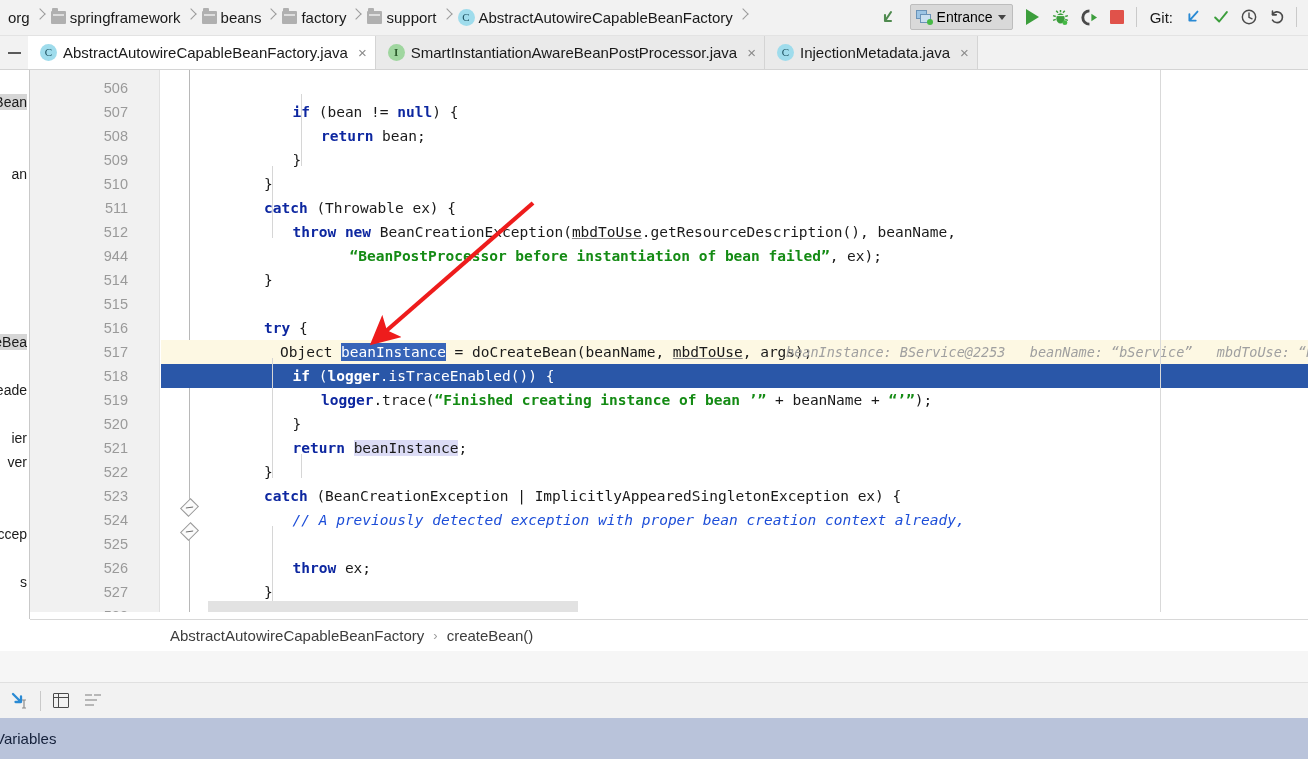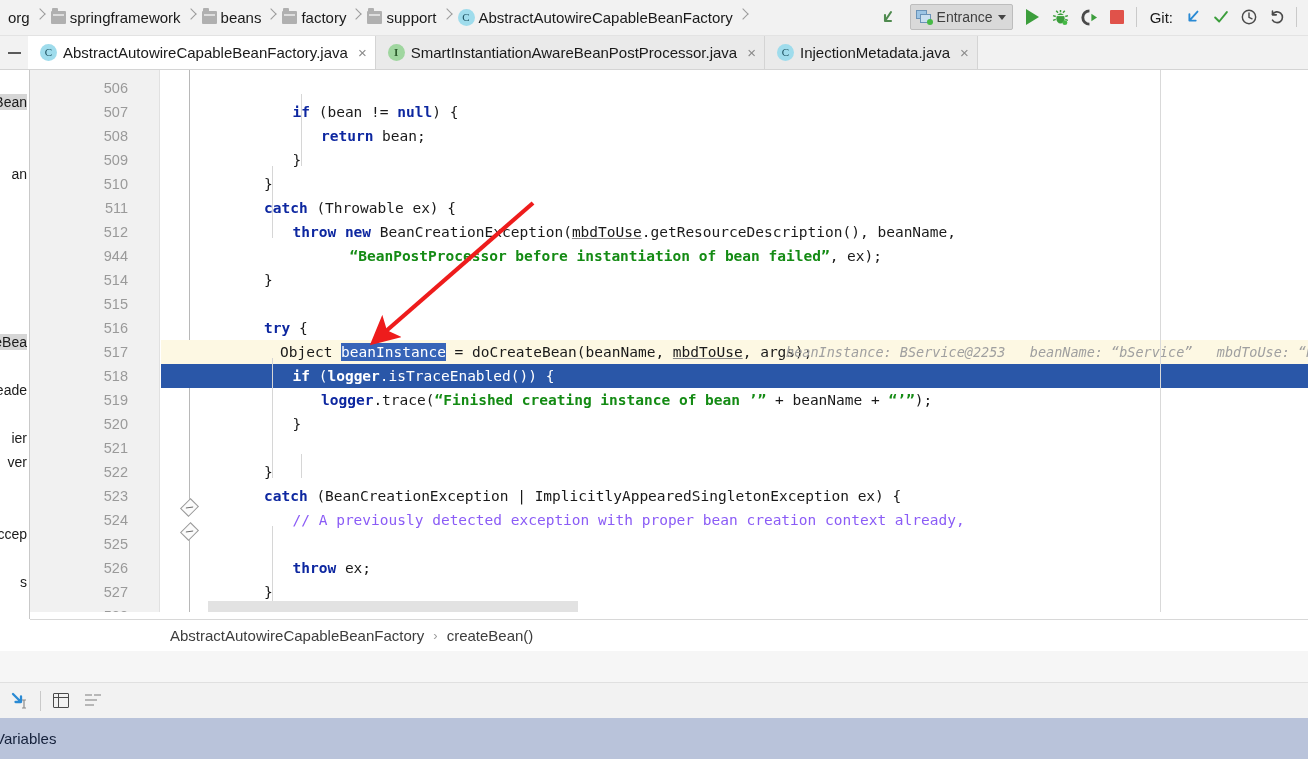--- a/index.html
+++ b/index.html
@@ -61,21 +61,21 @@
     font-family: "Liberation Serif", serif; font-weight: bold;
   }
 
   .tb-right { margin-left: auto; display: flex; align-items: center; height: 36px; padding-right: 6px; }
   .tb-btn { width: 28px; height: 28px; display: flex; align-items: center; justify-content: center; flex: none; }
   .runcfg {
     height: 26px; display: flex; align-items: center; gap: 5px;
     background: #d9d9d9; border: 1px solid #bdbdbd; border-radius: 2px;
     padding: 0 6px 0 5px; margin: 0 6px; flex: none;
   }
-  .runcfg-name { font-size: 14px; color: #404040; }
+  .runcfg-name { font-size: 14px; color: #000000; }
   .cfg-glyph { position: relative; width: 16px; height: 14px; flex: none; }
   .cfg-glyph .a { position: absolute; left: 0; top: 0; width: 11px; height: 9px; background: #9cc4e4; border: 1px solid #6a93b8; }
   .cfg-glyph .b { position: absolute; left: 4px; top: 4px; width: 11px; height: 9px; background: #c9dff0; border: 1px solid #6a93b8; }
   .cfg-glyph .g { position: absolute; right: -1px; bottom: -1px; width: 6px; height: 6px; border-radius: 50%; background: #46b946; }
   .caret-dn { width: 0; height: 0; border-left: 4.5px solid transparent; border-right: 4.5px solid transparent; border-top: 5.5px solid #444; }
   .play-tri { width: 0; height: 0; border-top: 8px solid transparent; border-bottom: 8px solid transparent; border-left: 13px solid #3c9e3c; }
   .stop-sq { width: 14px; height: 14px; background: #e0524a; border-radius: 1px; }
   .git-label { font-size: 15px; color: #1a1a1a; margin: 0 6px 0 8px; }
   .tb-sep { width: 1px; height: 20px; background: #cacaca; margin: 0 5px; flex: none; }
 
@@ -139,21 +139,21 @@
   .rowbg.cur { background: #fdf8e3; }
   .rowbg.sel { background: #2a57a8; }
 
   .codeline {
     position: absolute; left: 0; height: 24px; line-height: 24px;
     font-size: 14.5px; white-space: pre; color: #1a1a1a;
     font-family: "DejaVu Sans Mono", monospace;
   }
   .kw   { color: #0d27a0; font-weight: bold; }
   .str  { color: #148b14; font-weight: bold; }
-  .cmt  { color: #8b5cf6; }
+  .cmt  { color: #1d4ed8; font-style: italic; }
   .hint { color: #a0a0a0; font-style: italic; font-size: 13.5px; }
   .und  { text-decoration: underline; text-decoration-color: #888; }
   .selw { background: #3764b8; color: #ffffff; padding: 1px 0; }
   .occ  { background: #dcdcf6; }
   .white{ color: #ffffff; }
   .whitekw { color: #ffffff; font-weight: bold; }
 
   .indent-guide {
     position: absolute; width: 1px; background: #d6d6d6;
   }
@@ -442,20 +442,21 @@
         <div class="codeline" style="top: 150px; left: 84.5px;"><span class="kw">throw</span><span> </span><span class="kw">new</span><span> BeanCreationException(</span><span class="und">mbdToUse</span><span>.getResourceDescription(), beanName,</span></div>
         <div class="codeline" style="top: 174px; left: 141.5px;"><span class="str">“BeanPostProcessor before instantiation of bean failed”</span><span>, ex);</span></div>
         <div class="codeline" style="top: 198px; left: 56px;"><span>}</span></div>
         <div class="codeline" style="top: 222px; left: -29.5px;"></div>
         <div class="codeline" style="top: 246px; left: 56px; text-align: right;"><span class="kw">try</span><span> {</span></div>
         <div class="codeline" style="top: 270px; left: 72px;"><span>Object </span><span class="selw">beanInstance</span><span> = doCreateBean(beanName, </span><span class="und">mbdToUse</span><span>, args);</span></div>
         <div class="codeline hint" style="top: 270px; left: 578px;">beanInstance: BService@2253   beanName: “bService”   mbdToUse: “Root b</div>
         <div class="codeline" style="top: 294px; left: 84.5px;"><span class="whitekw">if</span><span class="white"> (</span><span class="whitekw">logger</span><span class="white">.isTraceEnabled()) {</span></div>
         <div class="codeline" style="top: 318px; left: 113px;"><span class="kw">logger</span><span>.trace(</span><span class="str">“Finished creating instance of bean ’”</span><span> + beanName + </span><span class="str">“’”</span><span>);</span></div>
         <div class="codeline" style="top: 342px; left: 84.5px;"><span>}</span></div>
+        <div class="codeline" style="top: 366px; left: 84.5px;"><span class="kw">return</span><span> </span><span class="occ">beanInstance</span><span>;</span></div>
         <div class="codeline" style="top: 390px; left: 56px;"><span>}</span></div>
         <div class="codeline" style="top: 414px; left: 56px;"><span class="kw">catch</span><span> (BeanCreationException | ImplicitlyAppearedSingletonException ex) {</span></div>
         <div class="codeline" style="top: 438px; left: 84.5px;"><span class="cmt">// A previously detected exception with proper bean creation context already,</span></div>
         <div class="codeline" style="top: 486px; left: 84.5px;"><span class="kw">throw</span><span> ex;</span></div>
         <div class="codeline" style="top: 510px; left: 56px;"><span>}</span></div>
         <div class="codeline" style="top: 534px; left: 56px;"><span class="kw">catch</span><span> (Throwable ex) {</span></div>
         <div class="indent-guide" style="left: 93px; top: 24px; height: 72px;"></div>
         <div class="indent-guide" style="left: 64px; top: 96px; height: 72px;"></div>
         <div class="indent-guide" style="left: 64px; top: 288px; height: 120px;"></div>
         <div class="indent-guide" style="left: 64px; top: 456px; height: 120px;"></div>

